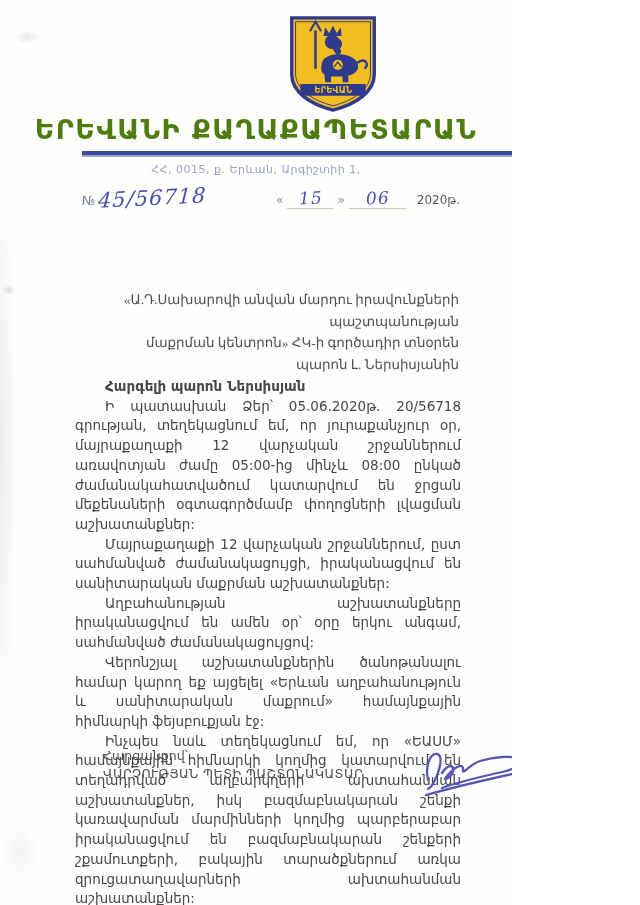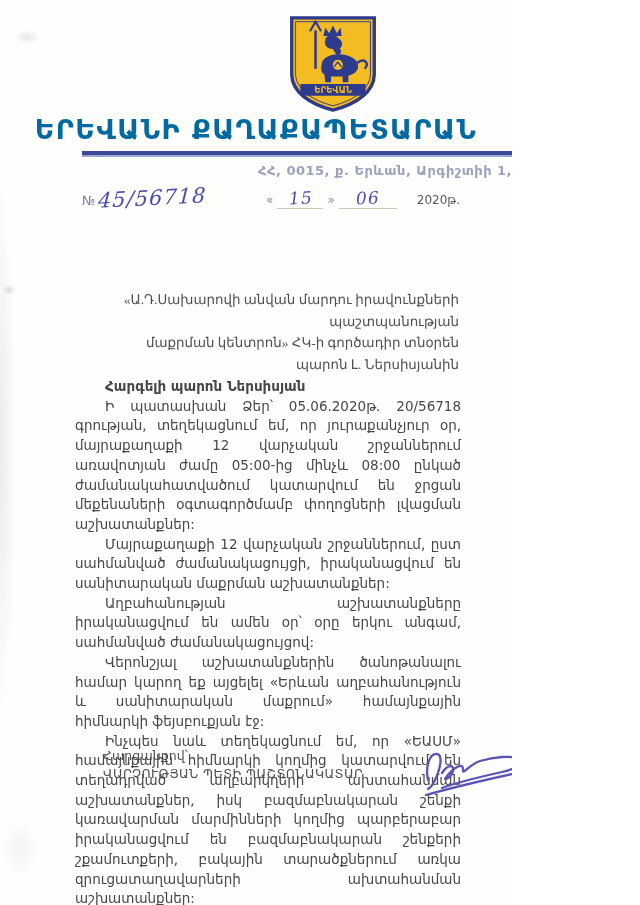--- a/index.html
+++ b/index.html
@@ -21,49 +21,49 @@
     background:radial-gradient(ellipse, rgba(150,150,150,.3), rgba(150,150,150,0) 70%);}
   .smudge.bottom-left{left:0;top:820px;width:40px;height:60px;
     background:radial-gradient(ellipse, rgba(170,170,170,.12), rgba(170,170,170,0) 70%);}
 
   .emblem{position:absolute;left:285px;top:13px;width:96px;height:100px;}
   .emblem svg{width:100%;height:100%;}
 
   .title{
     position:absolute;left:0;top:114px;width:100%;margin:0;
     text-align:center;font-size:27px;font-weight:bold;letter-spacing:1.5px;
-    color:#0369a1;
+    color:#4d7c0f;
   }
   .rule{
     position:absolute;left:82px;top:151px;width:478px;height:4px;
     background:#3d4899;border-bottom:2px solid #9aa8d8;
   }
   .address{
     position:absolute;left:0;top:163px;width:100%;
-    text-align:right;font-size:13px;color:#9aa2bd;letter-spacing:.5px;font-weight:bold;
+    text-align:center;font-size:11px;color:#9aa2bd;letter-spacing:.5px;
   }
 
   .ref-row{position:absolute;left:82px;top:186px;right:52px;height:40px;}
   .no-label{font-size:13px;color:#7b84a5;vertical-align:baseline;}
   .hand{
     font-family:"DejaVu Serif",serif;font-style:italic;color:#4b4eae;
   }
   .hand.number{
     display:inline-block;font-size:21px;letter-spacing:1px;
     transform:rotate(-3deg) skewX(-6deg);margin-left:2px;
   }
   .ref-right{position:absolute;right:0;top:2px;white-space:nowrap;}
   .ref-right .q{font-size:12px;color:#8b8b8b;}
   .blank{
     display:inline-block;width:46px;text-align:center;
     border-bottom:1px solid #cfc8ba;margin:0 4px;vertical-align:baseline;
   }
   .blank.wide{width:58px;}
   .hand.day,.hand.month{display:inline-block;font-size:17px;transform:rotate(-3deg);letter-spacing:1px;}
-  .year{font-size:12px;color:#55555f;margin-left:16px;}
+  .year{font-size:12px;color:#55555f;margin-left:6px;}
 
   .recipient{
     position:absolute;right:53px;top:289px;width:420px;
     text-align:right;font-size:13.4px;line-height:1.62;color:#4f4f4f;font-family:Liberation Serif, serif;
   }
 
   .letter-body{
     position:absolute;left:75px;right:51px;top:377px;
     font-size:13.5px;line-height:1.46;text-align:justify;color:#474747;
   }

